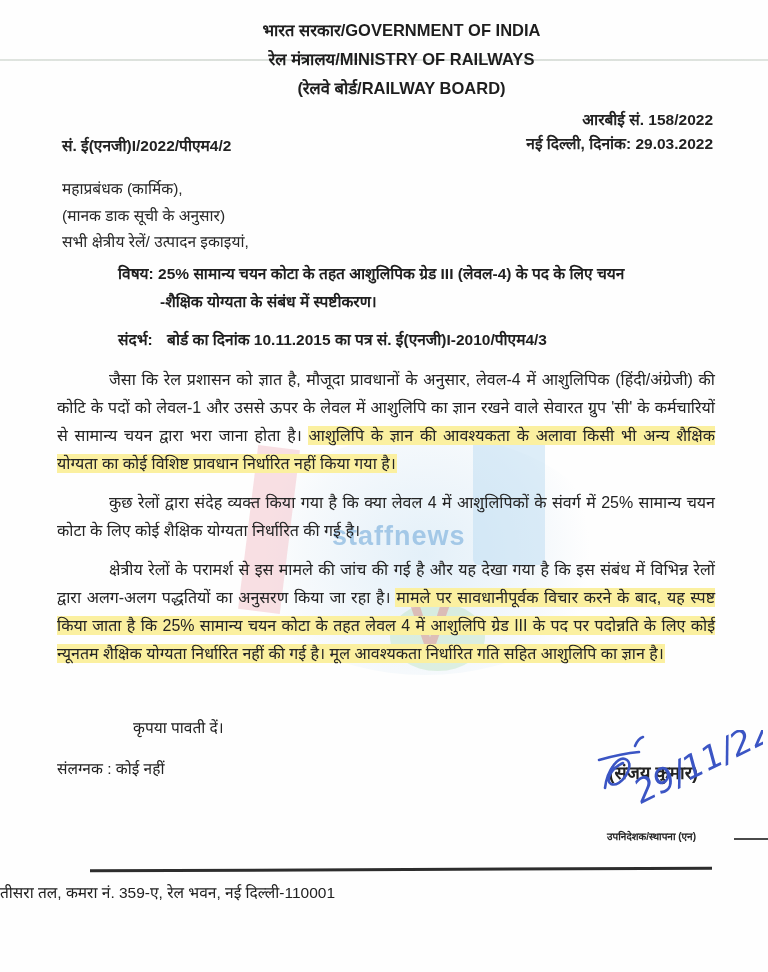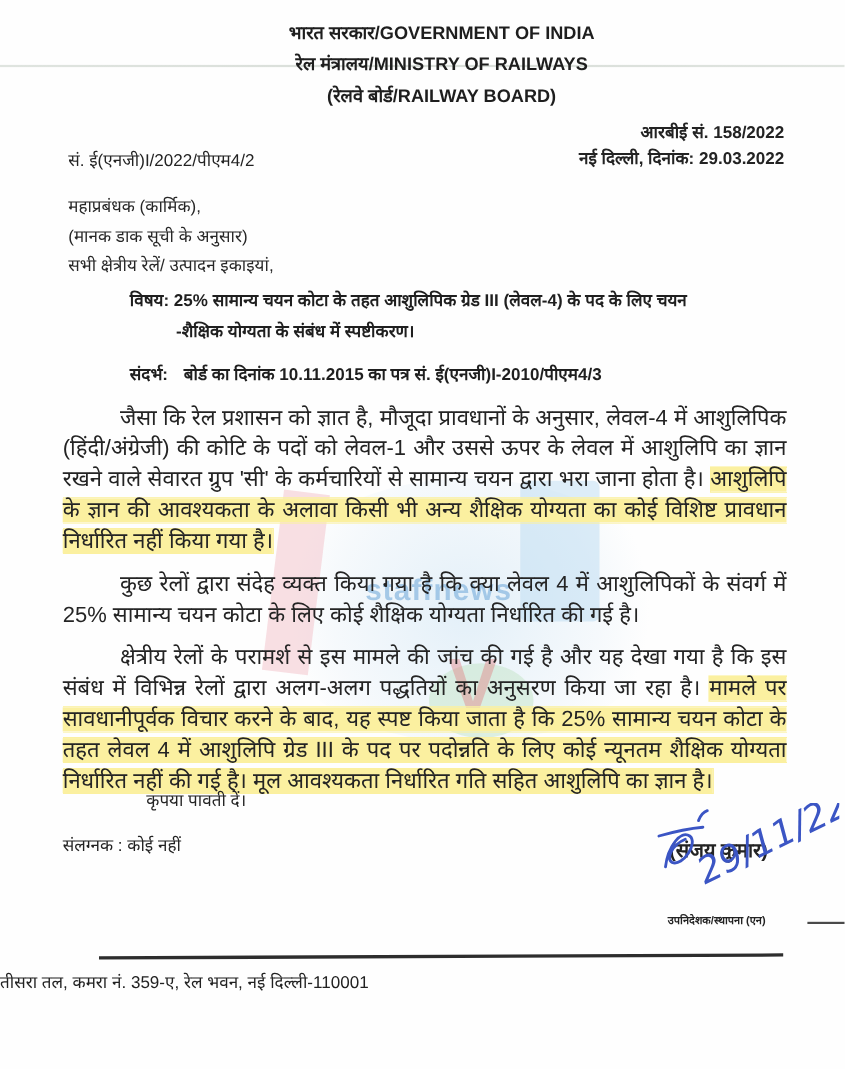--- a/index.html
+++ b/index.html
@@ -31,21 +31,21 @@
     background:linear-gradient(to right, #dfe4df 0%, #d9ded9 50%, #dfe4df 100%);
     z-index:1;
   }
   .edge-artifact {
     top:838px; right:0; width:34px; height:2px;
     background:#4a4a4a; z-index:1;
   }
 
   .meta-rb   { top:108px; right:55px; font-weight:700; font-size:15.5px; z-index:2; }
   .meta-date { top:132px; right:55px; font-weight:700; font-size:15.5px; z-index:2; }
-  .meta-no   { top:134px; left:62px;  font-weight:400; font-size:15.5px; z-index:2; }
+  .meta-no   { top:134px; left:62px;  font-weight:700; font-size:15.5px; z-index:2; }
 
   .addressee {
     top:176px; left:62px;
     font-size:15.5px; line-height:26.5px;
     font-weight:500; color:#272727; z-index:2;
   }
 
   .subject {
     top:260px; left:118px; width:570px;
     font-weight:700; font-size:15.5px; line-height:28px;
@@ -55,21 +55,21 @@
 
   .reference {
     top:328px; left:118px; width:580px;
     font-weight:700; font-size:15.5px;
     color:#1f1f1f; z-index:2;
   }
   .reference .lbl { margin-right:10px; }
 
   .body-text {
     top:366px; left:57px; width:658px;
-    font-size:20px; line-height:28px;
+    font-size:16px; line-height:28px;
     text-align:justify;
     color:#242424; z-index:2;
   }
   .body-text p { text-indent:52px; margin-bottom:11px; }
   .hl { background:#fbf0a0; box-shadow:0 0 0 1px #fbf0a0; }
 
   .closing-request { top:716px; left:133px; font-size:15.5px; font-weight:500; z-index:2; }
   .enclosure       { top:757px; left:57px;  font-size:15.5px; font-weight:500; z-index:2; }
 
   .sig-svg { top:730px; left:583px; z-index:4; }

